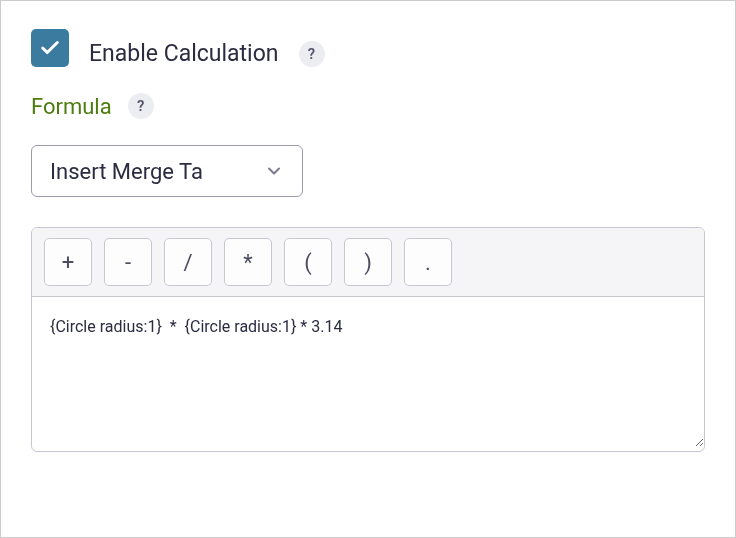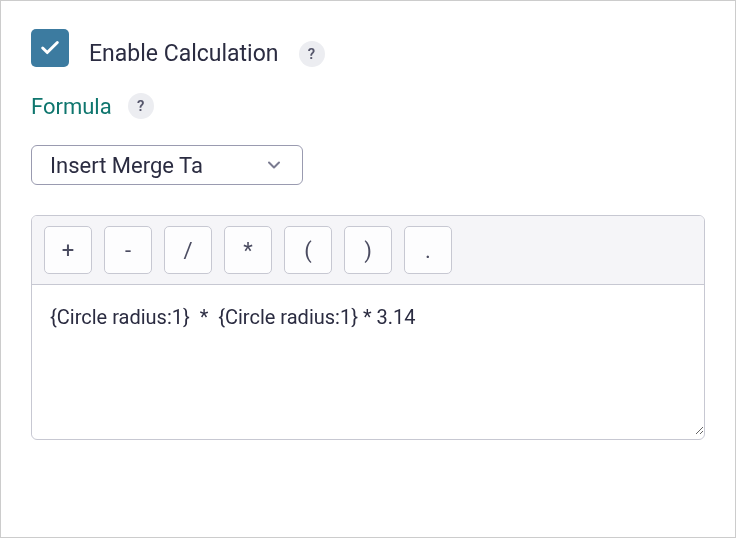--- a/index.html
+++ b/index.html
@@ -51,27 +51,27 @@
     cursor: pointer;
   }
   .row-formula {
     display: flex;
     align-items: center;
     gap: 16px;
     margin-bottom: 26px;
   }
   .label-formula {
     font-size: 22px;
-    color: #0f766e;
+    color: #4d7c0f;
   }
   .select-merge {
     border: 1px solid #9a9bb0;
     border-radius: 6px;
     padding: 0 18px;
-    height: 40px;
+    height: 52px;
     width: 272px;
     display: flex;
     align-items: center;
     justify-content: space-between;
     font-size: 22px;
     color: #2b2c41;
     cursor: pointer;
     margin-bottom: 30px;
     overflow: hidden;
     white-space: nowrap;
@@ -107,21 +107,21 @@
     align-items: center;
     justify-content: center;
     cursor: pointer;
   }
   .formula-textarea {
     width: 100%;
     height: 150px;
     border: none;
     resize: both;
     padding: 20px 18px;
-    font-size: 20px;
+    font-size: 16px;
     font-family: inherit;
     color: #2b2c41;
     outline: none;
     overflow: auto;
   }
 </style>
 </head>
 <body>
 
 <div class="panel">

